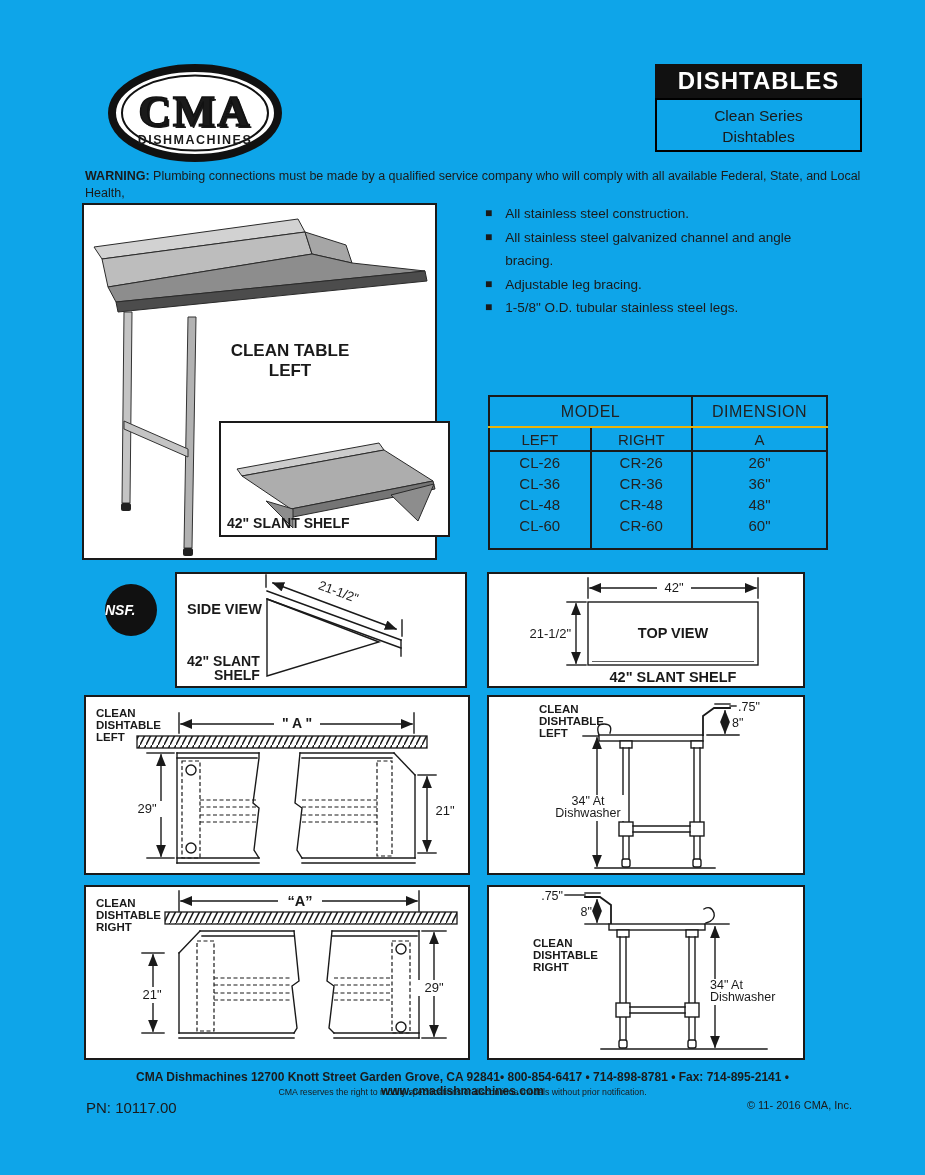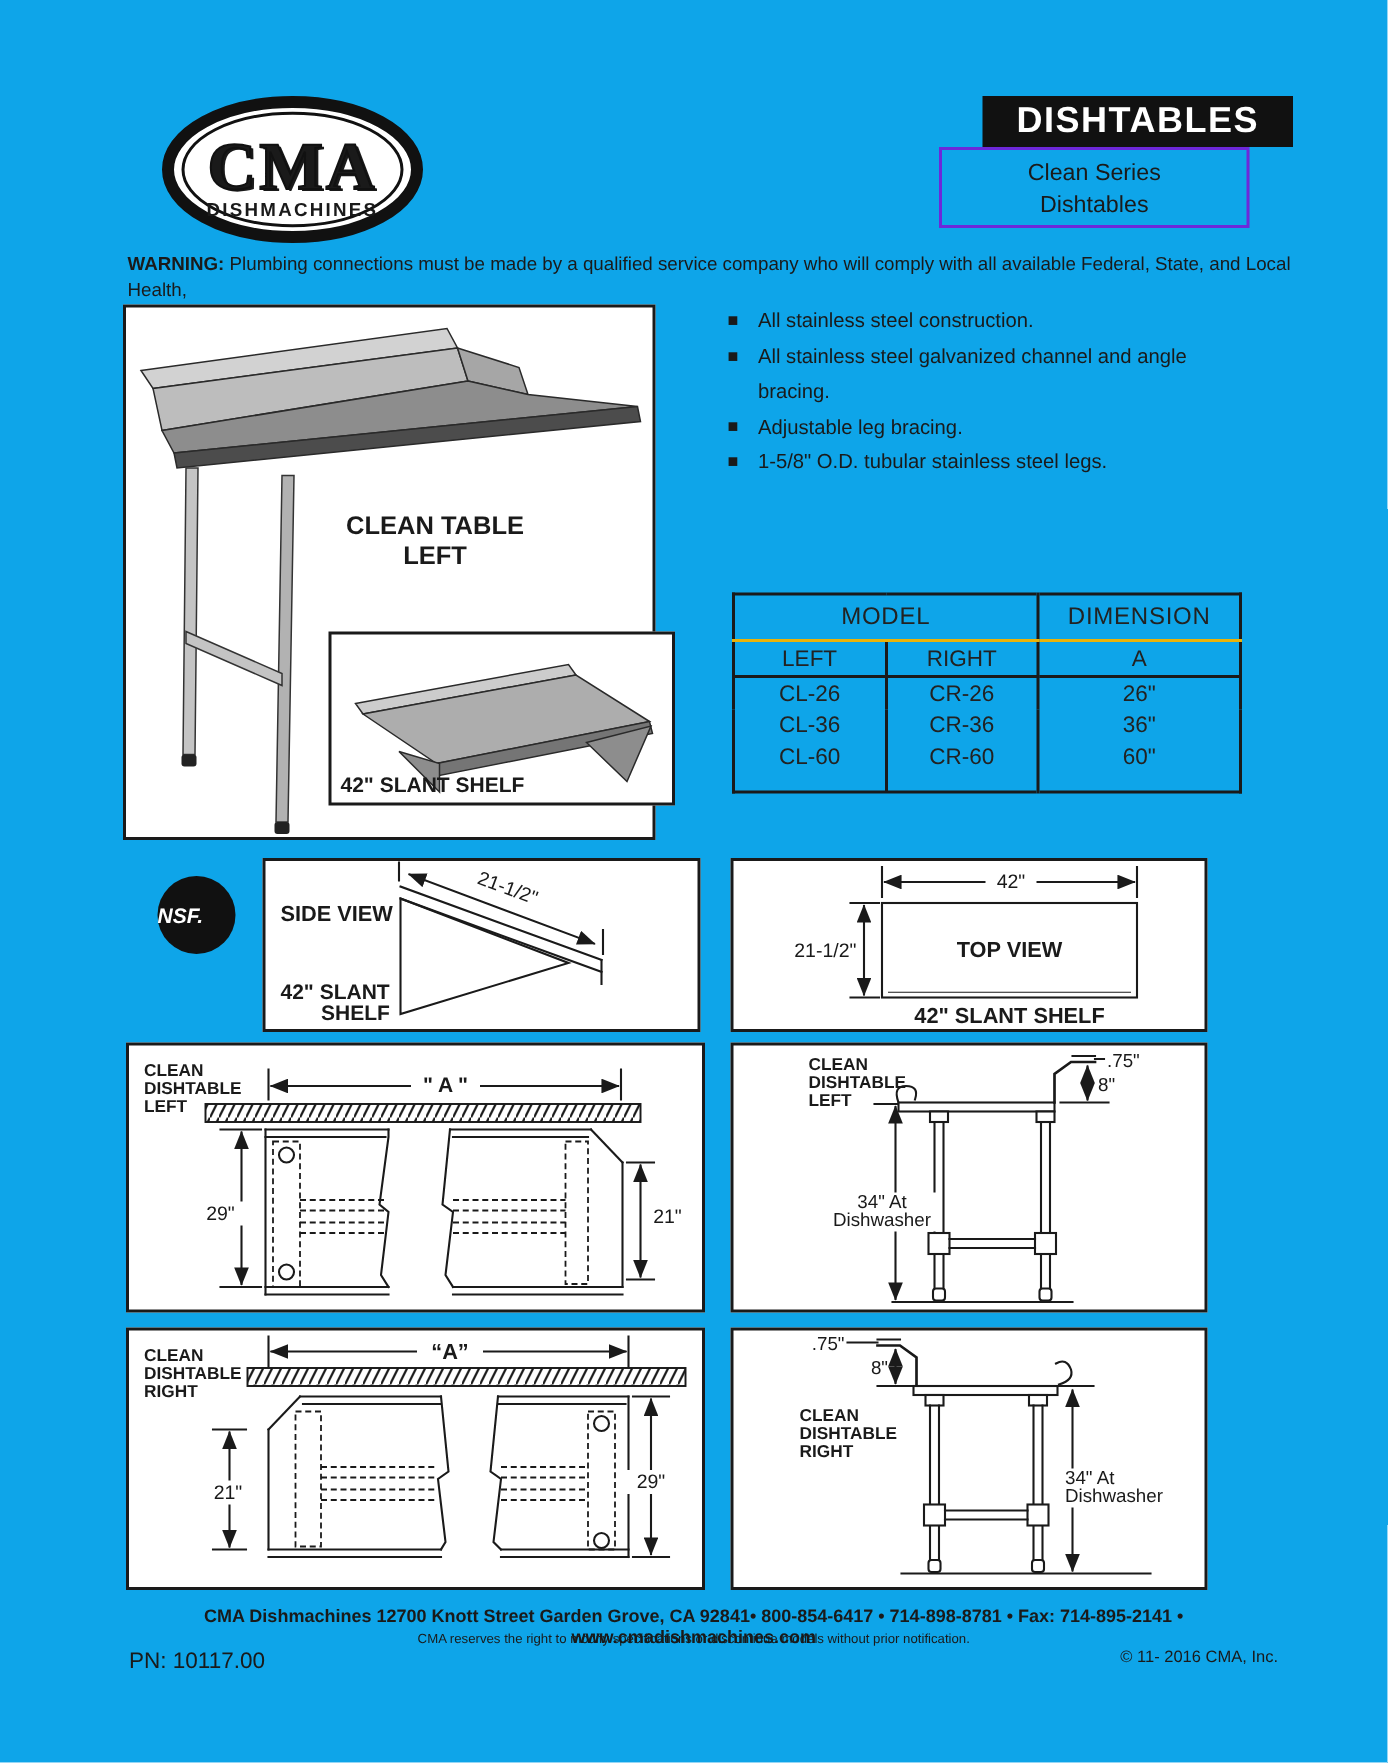--- a/index.html
+++ b/index.html
@@ -17,22 +17,22 @@
   .t11b { font-size:11.5px; font-weight:bold; }
   .t12 { font-size:12.5px; }
   .t13 { font-size:13px; }
   .t14b { font-size:14px; font-weight:bold; }
   .t15b { font-size:14.5px; font-weight:bold; }
   .t17b { font-size:17px; font-weight:bold; }
 
   .banner-title { left:655px; top:64px; width:207px; height:34px; background:#111;
     color:#fff; font-weight:bold; font-size:24px; letter-spacing:1px;
     text-align:center; line-height:34px; }
-  .banner-series { left:626px; top:98px; width:207px; height:54px;
-    border:2px solid #6d28d9; box-sizing:border-box; text-align:center;
+  .banner-series { left:655px; top:98px; width:207px; height:54px;
+    border:2px solid #000000; box-sizing:border-box; text-align:center;
     font-size:15.5px; line-height:21px; padding-top:5px; }
 
   .warning { left:85px; top:168px; width:795px; font-size:12.5px; line-height:16.5px; }
   .warning b { font-weight:bold; }
 
   .features { left:485px; top:202px; width:378px; }
   .features .fh { font-size:15px; font-weight:bold; margin:0 0 14px 0; }
   .feat { display:flex; gap:13px; font-size:13.5px; line-height:23.5px; }
   .feat .bullet { font-size:12px; }
   .feat .ftext { max-width:318px; }
@@ -155,20 +155,25 @@
       <tr>
         <td class="d brd-r">CL-26</td>
         <td class="d brd-r">CR-26</td>
         <td class="d">26"</td>
       </tr>
       <tr>
         <td class="d brd-r">CL-36</td>
         <td class="d brd-r">CR-36</td>
         <td class="d">36"</td>
       </tr>
+      <tr>
+        <td class="d brd-r">CL-48</td>
+        <td class="d brd-r">CR-48</td>
+        <td class="d">48"</td>
+      </tr>
       <tr class="last">
         <td class="d brd-r">CL-60</td>
         <td class="d brd-r">CR-60</td>
         <td class="d">60"</td>
       </tr>
     </tbody>
       </table>
   </div>
 
   <div class="abs nsf">NSF.</div>

